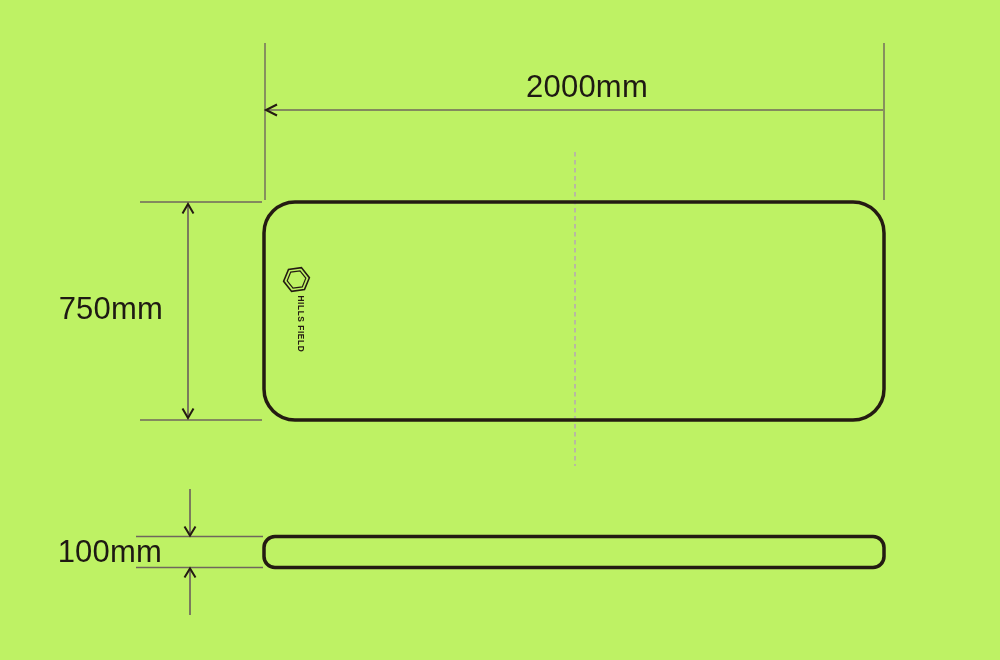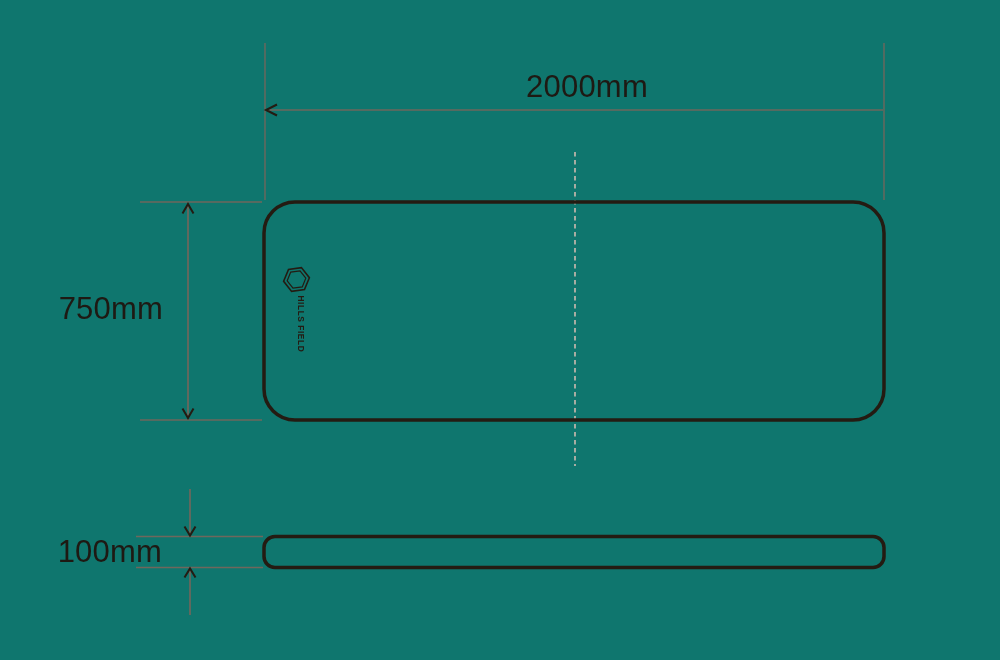--- a/index.html
+++ b/index.html
@@ -5,21 +5,21 @@
   html, body {
     margin: 0;
     padding: 0;
     background: #e8e2d8;
     font-family: "Liberation Sans", sans-serif;
   }
   .canvas {
     position: relative;
     width: 1000px;
     height: 660px;
-    background: #0f766e;
+    background: #bef264;
     overflow: hidden;
   }
   svg.drawing {
     position: absolute;
     left: 0;
     top: 0;
     width: 1000px;
     height: 660px;
     display: block;
   }

